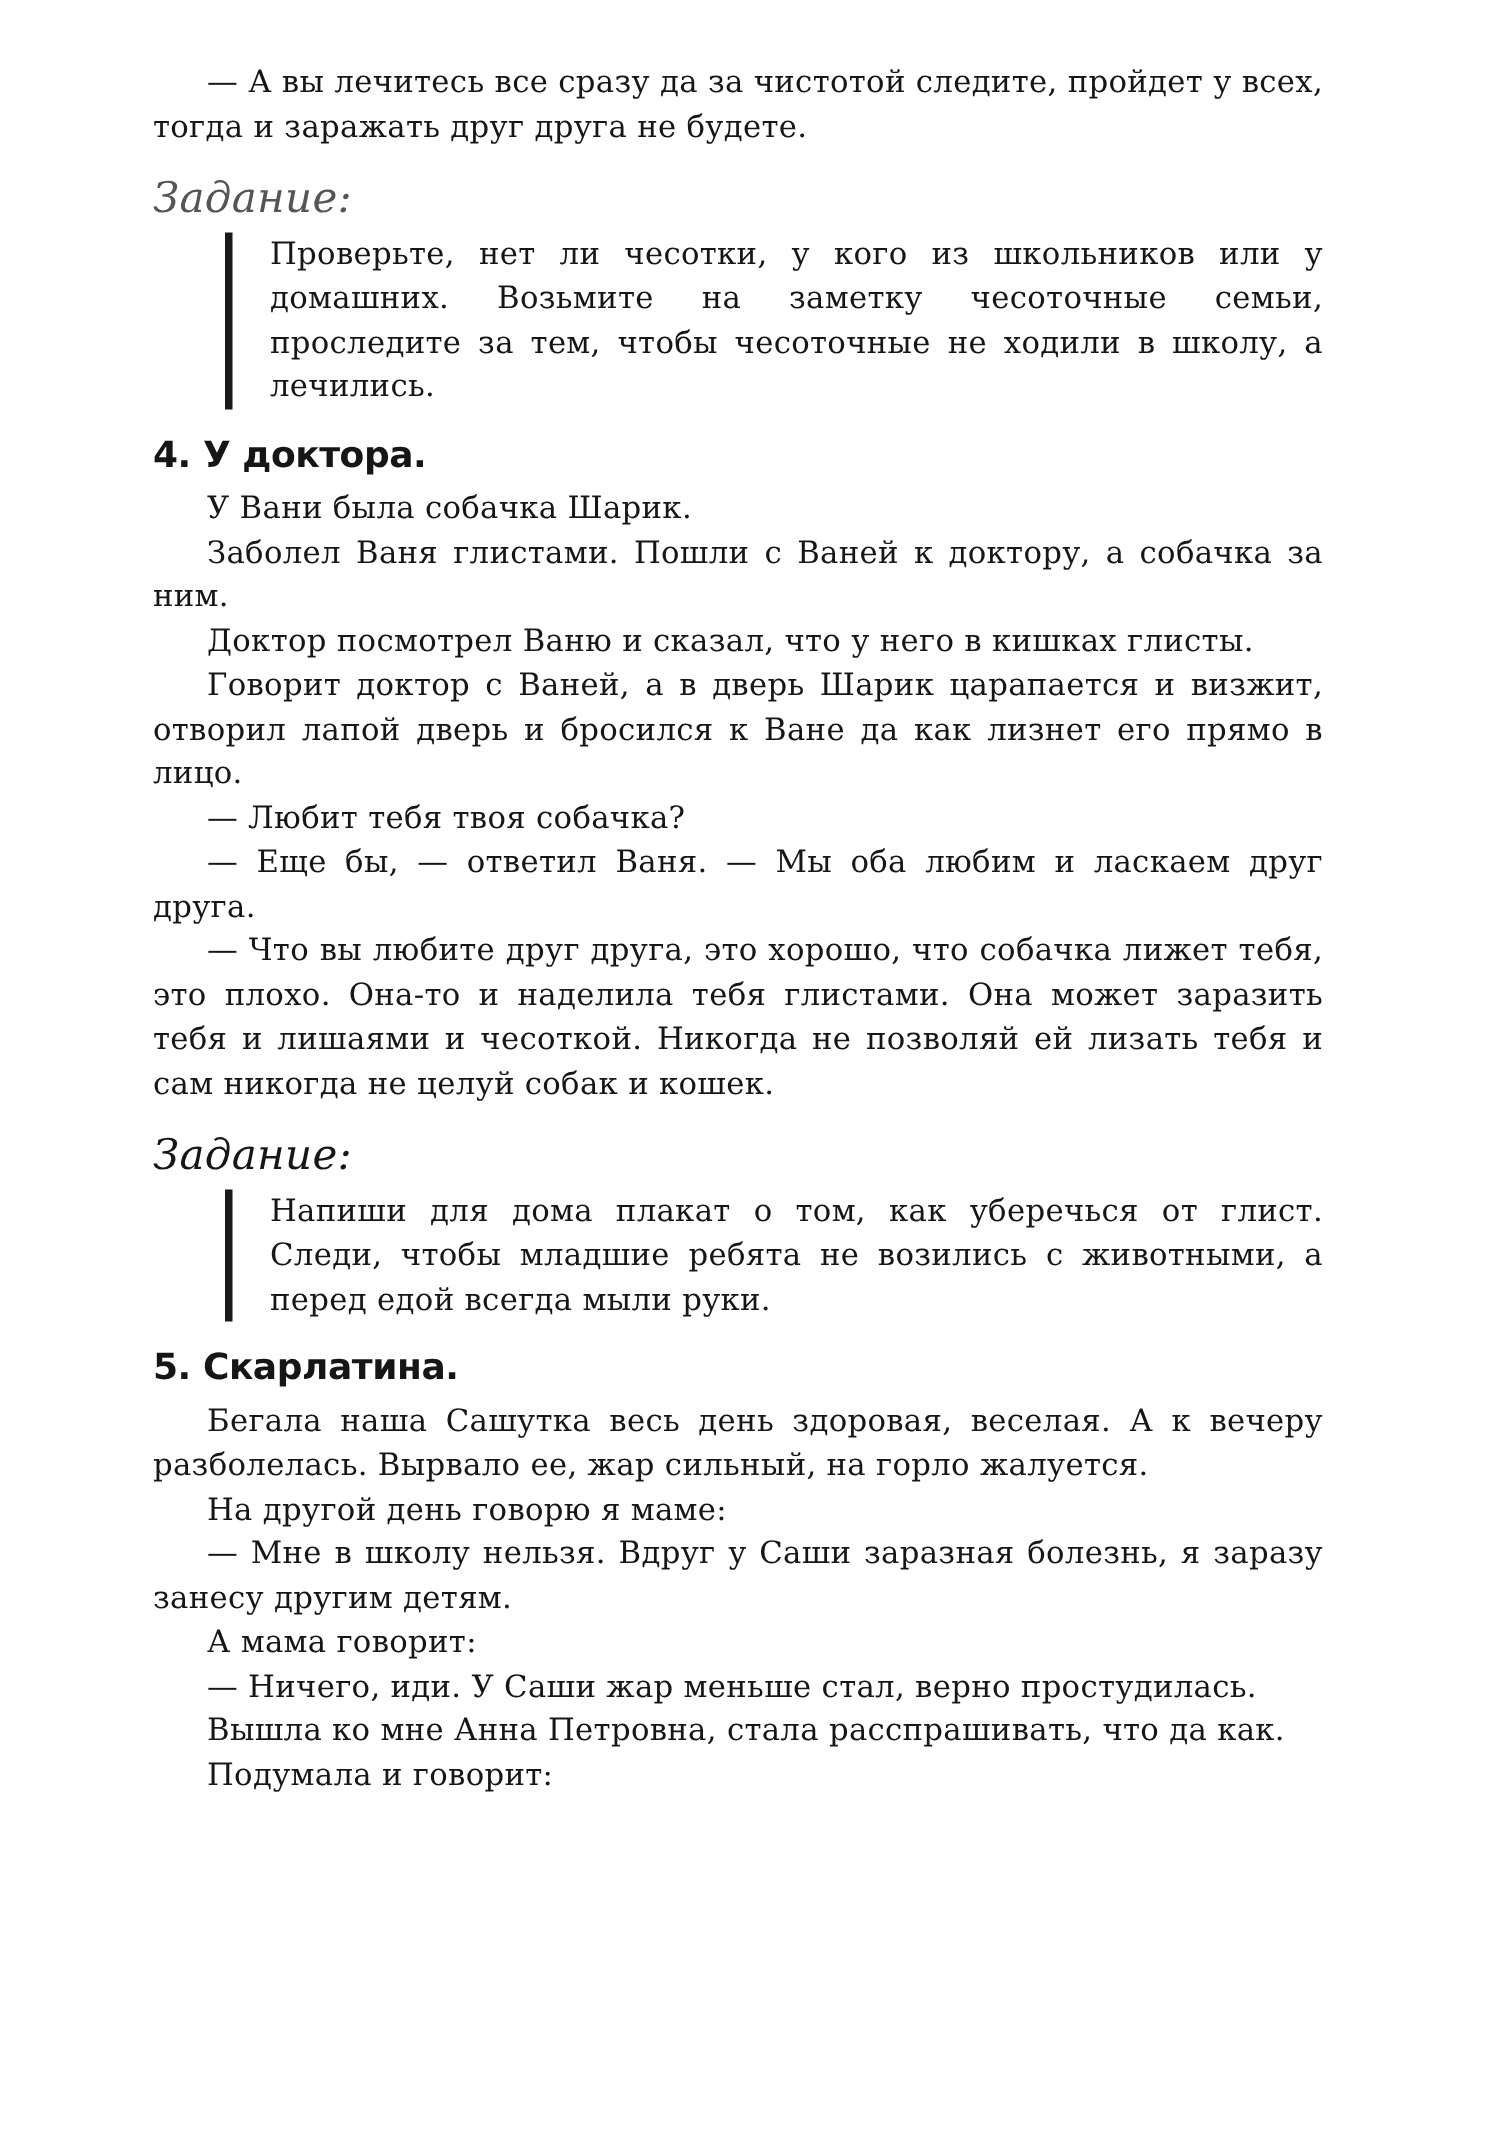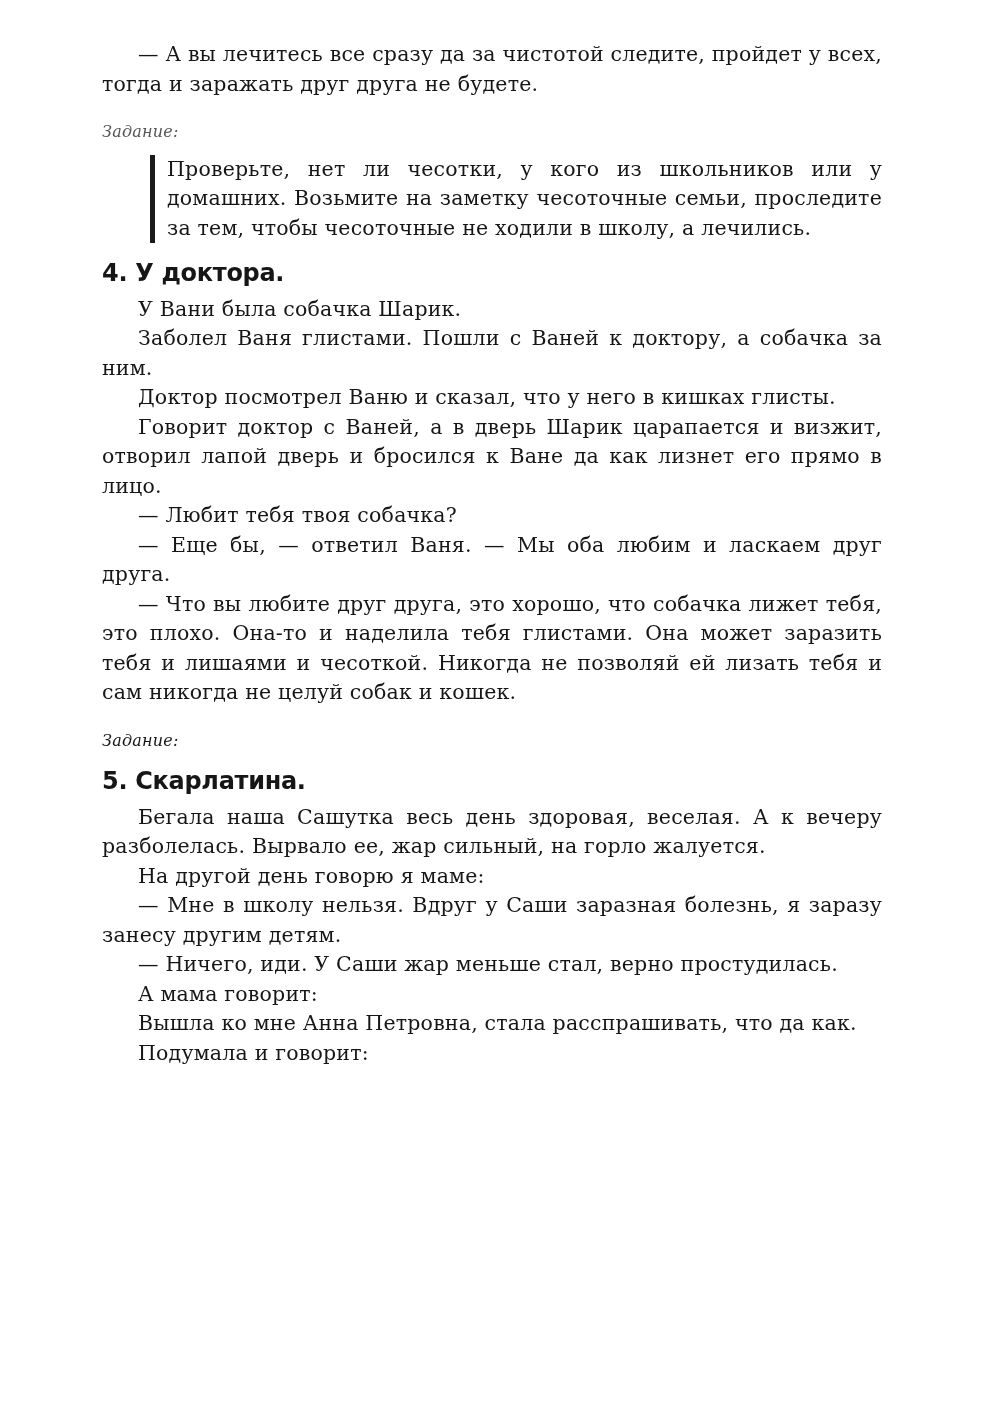--- a/index.html
+++ b/index.html
@@ -10,25 +10,25 @@
     }
     .page {
       position: absolute; left: 102px; top: 40px; width: 780px;
       font-size: 20.5px; line-height: 29.5px;
       letter-spacing: 0.2px;
     }
     p { margin: 0; text-align: justify; }
     .ind { text-indent: 36px; }
     .task-label {
       font-style: italic; font-family: "DejaVu Serif", "Liberation Serif", serif;
-      margin-top: 18px; margin-bottom: 8px; font-size: 16px;
+      margin-top: 18px; margin-bottom: 8px; font-size: 28px;
     }
     .task-label.faded { color: #555; }
     .task-box {
-      margin-left: 48px; border-left: 5px solid #1a1a1a; padding-left: 12px;
+      margin-left: 48px; border-left: 5px solid #1a1a1a; padding-left: 25px;
       margin-bottom: 16px;
     }
     .task-box p { text-indent: 0; }
     .heading {
       font-family: "DejaVu Sans", "Liberation Sans", sans-serif; font-weight: bold;
       font-size: 24px; margin: 12px 0 6px 0; letter-spacing: -0.3px;
     }
   </style>
 </head>
 <body>
@@ -45,23 +45,26 @@
   <div class="heading">4. У доктора.</div>
   <p class="ind">У Вани была собачка Шарик.</p>
   <p class="ind">Заболел Ваня глистами. Пошли с Ваней к доктору, а собачка за ним.</p>
   <p class="ind">Доктор посмотрел Ваню и сказал, что у него в кишках глисты.</p>
   <p class="ind">Говорит доктор с Ваней, а в дверь Шарик царапается и визжит, отворил лапой дверь и бросился к Ване да как лизнет его прямо в лицо.</p>
   <p class="ind">— Любит тебя твоя собачка?</p>
   <p class="ind">— Еще бы, — ответил Ваня. — Мы оба любим и ласкаем друг друга.</p>
   <p class="ind">— Что вы любите друг друга, это хорошо, что собачка лижет тебя, это плохо. Она-то и наделила тебя глистами. Она может заразить тебя и лишаями и чесоткой. Никогда не позволяй ей лизать тебя и сам никогда не целуй собак и кошек.</p>
 
   <div class="task-label">Задание:</div>
+  <div class="task-box">
+    <p>Напиши для дома плакат о том, как уберечься от глист. Следи, чтобы младшие ребята не возились с животными, а перед едой всегда мыли руки.</p>
+  </div>
 
   <div class="heading">5. Скарлатина.</div>
   <p class="ind">Бегала наша Сашутка весь день здоровая, веселая. А к вечеру разболелась. Вырвало ее, жар сильный, на горло жалуется.</p>
   <p class="ind">На другой день говорю я маме:</p>
   <p class="ind">— Мне в школу нельзя. Вдруг у Саши заразная болезнь, я заразу занесу другим детям.</p>
+  <p class="ind">А мама говорит:</p>
   <p class="ind">— Ничего, иди. У Саши жар меньше стал, верно простудилась.</p>
-  <p class="ind">А мама говорит:</p>
   <p class="ind">Вышла ко мне Анна Петровна, стала расспрашивать, что да как.</p>
   <p class="ind">Подумала и говорит:</p>
 
 </div>
 
 </body></html>

